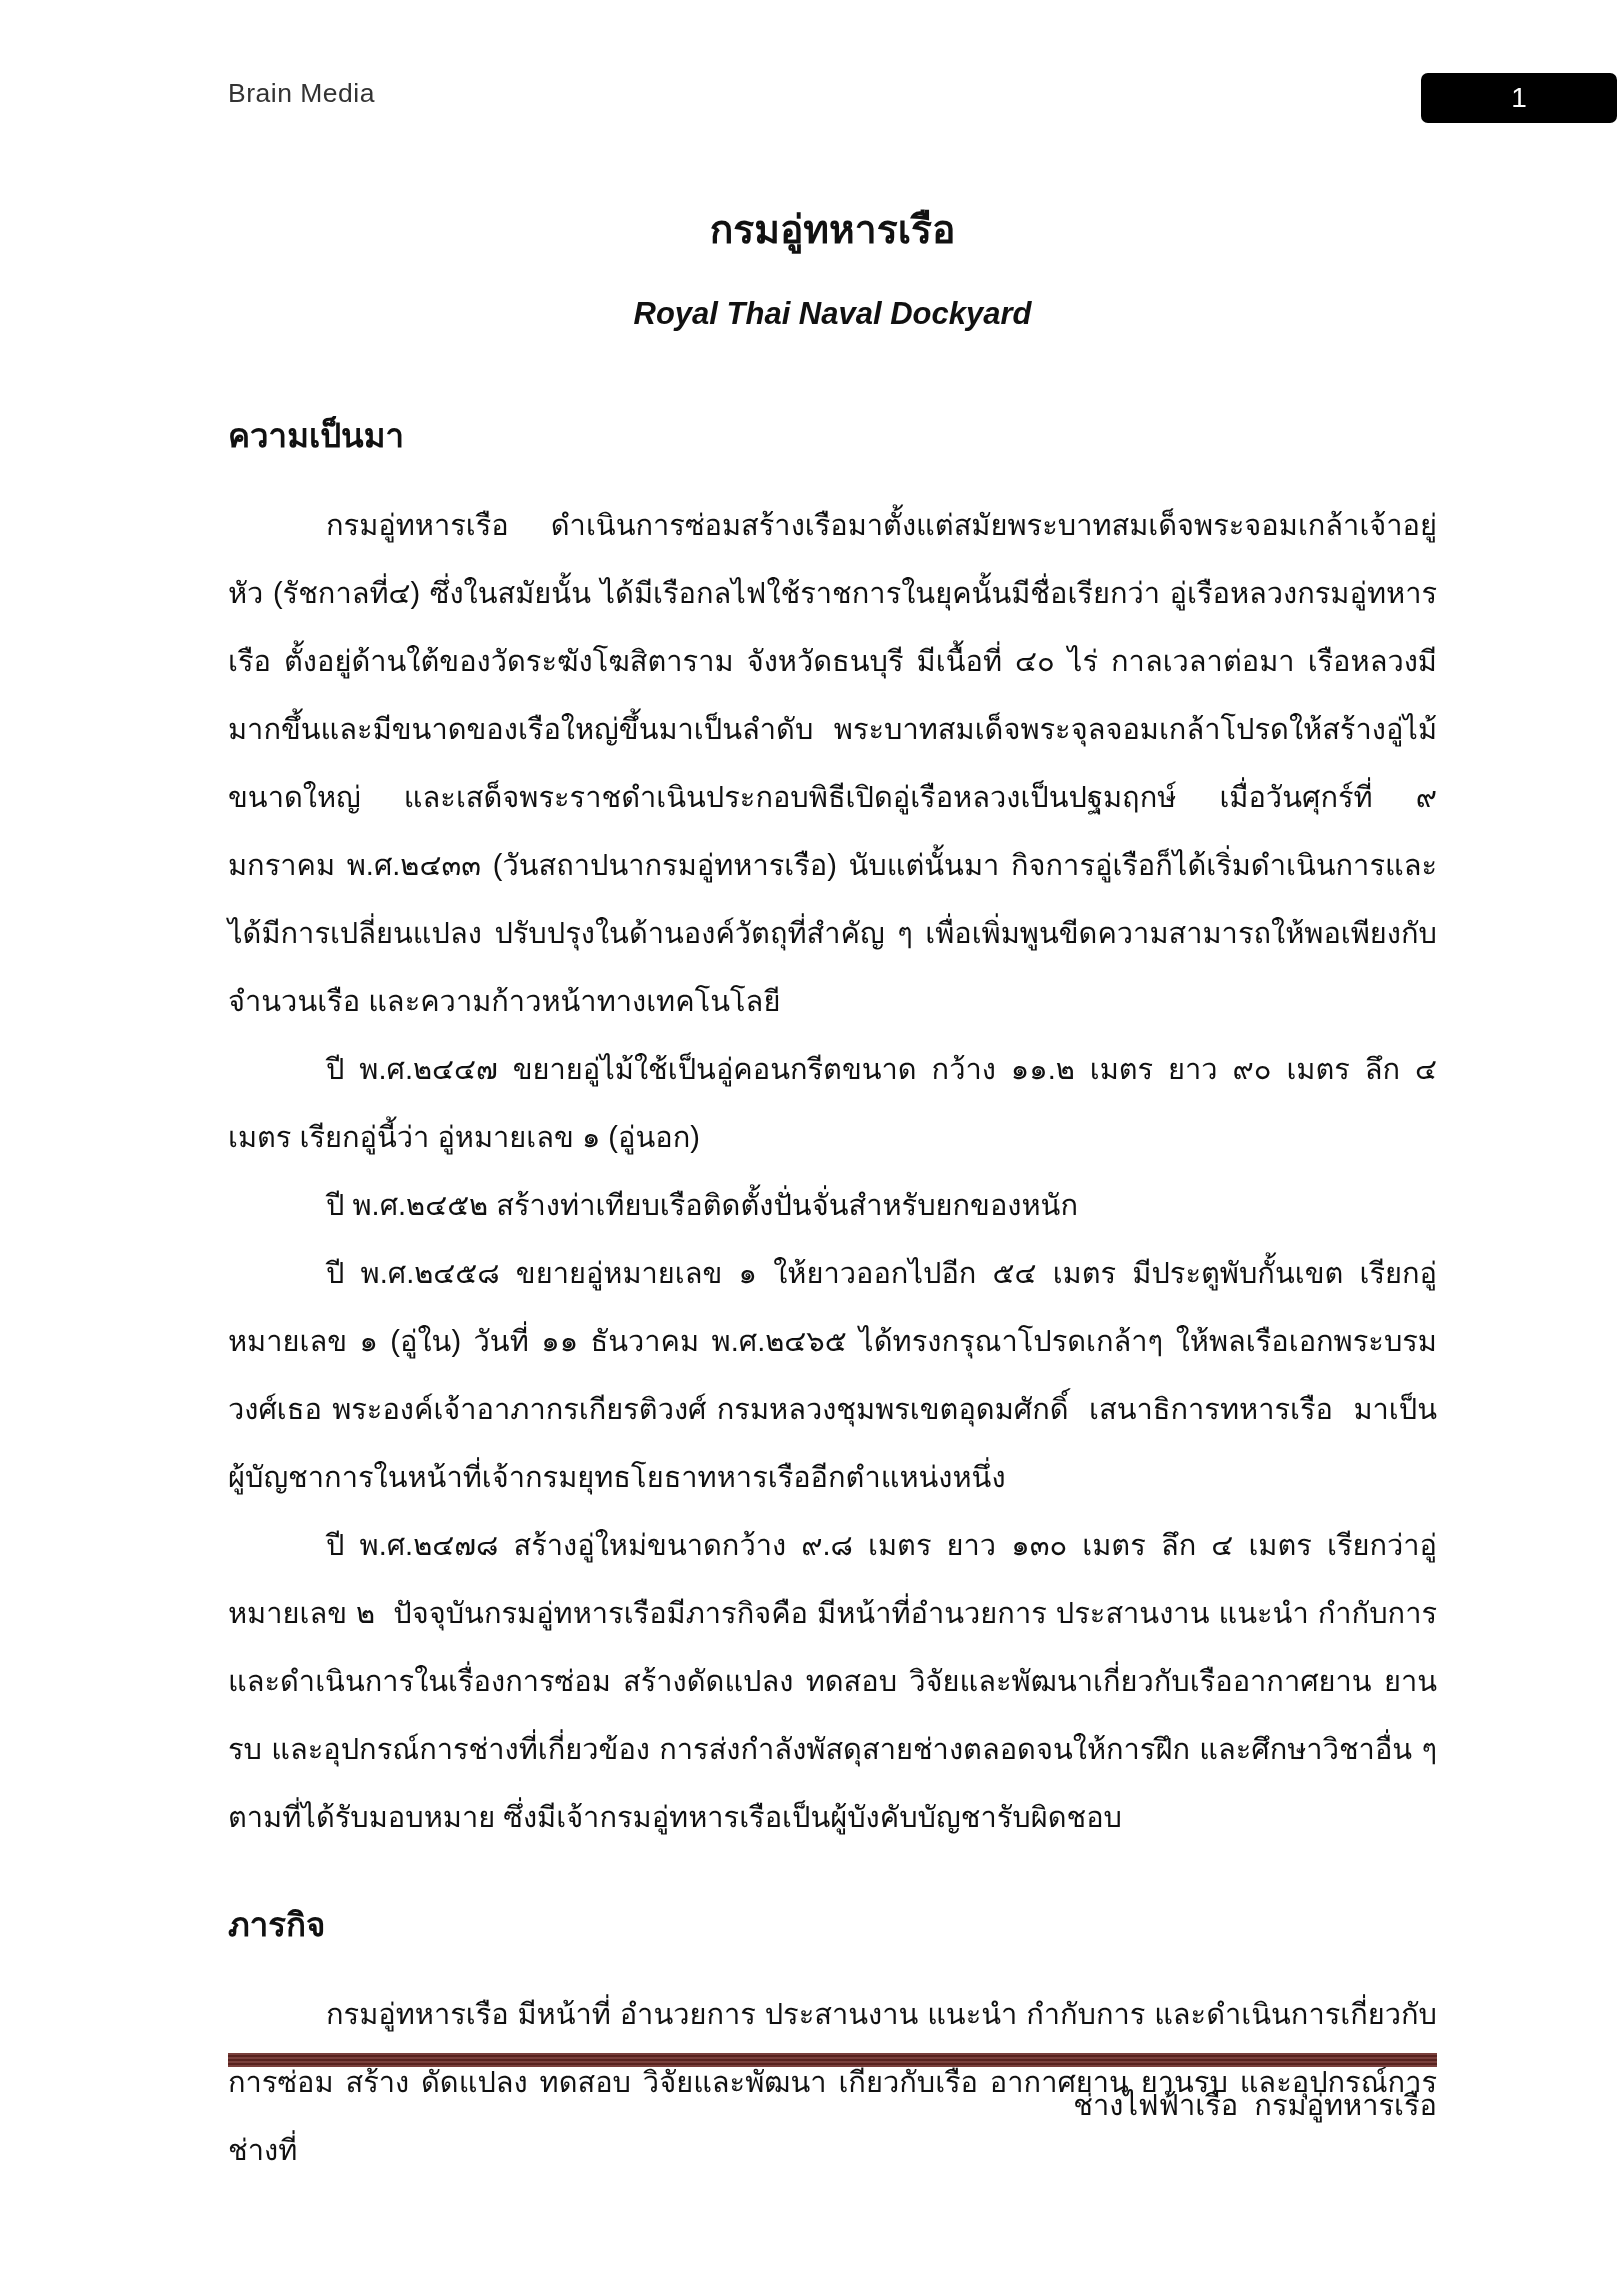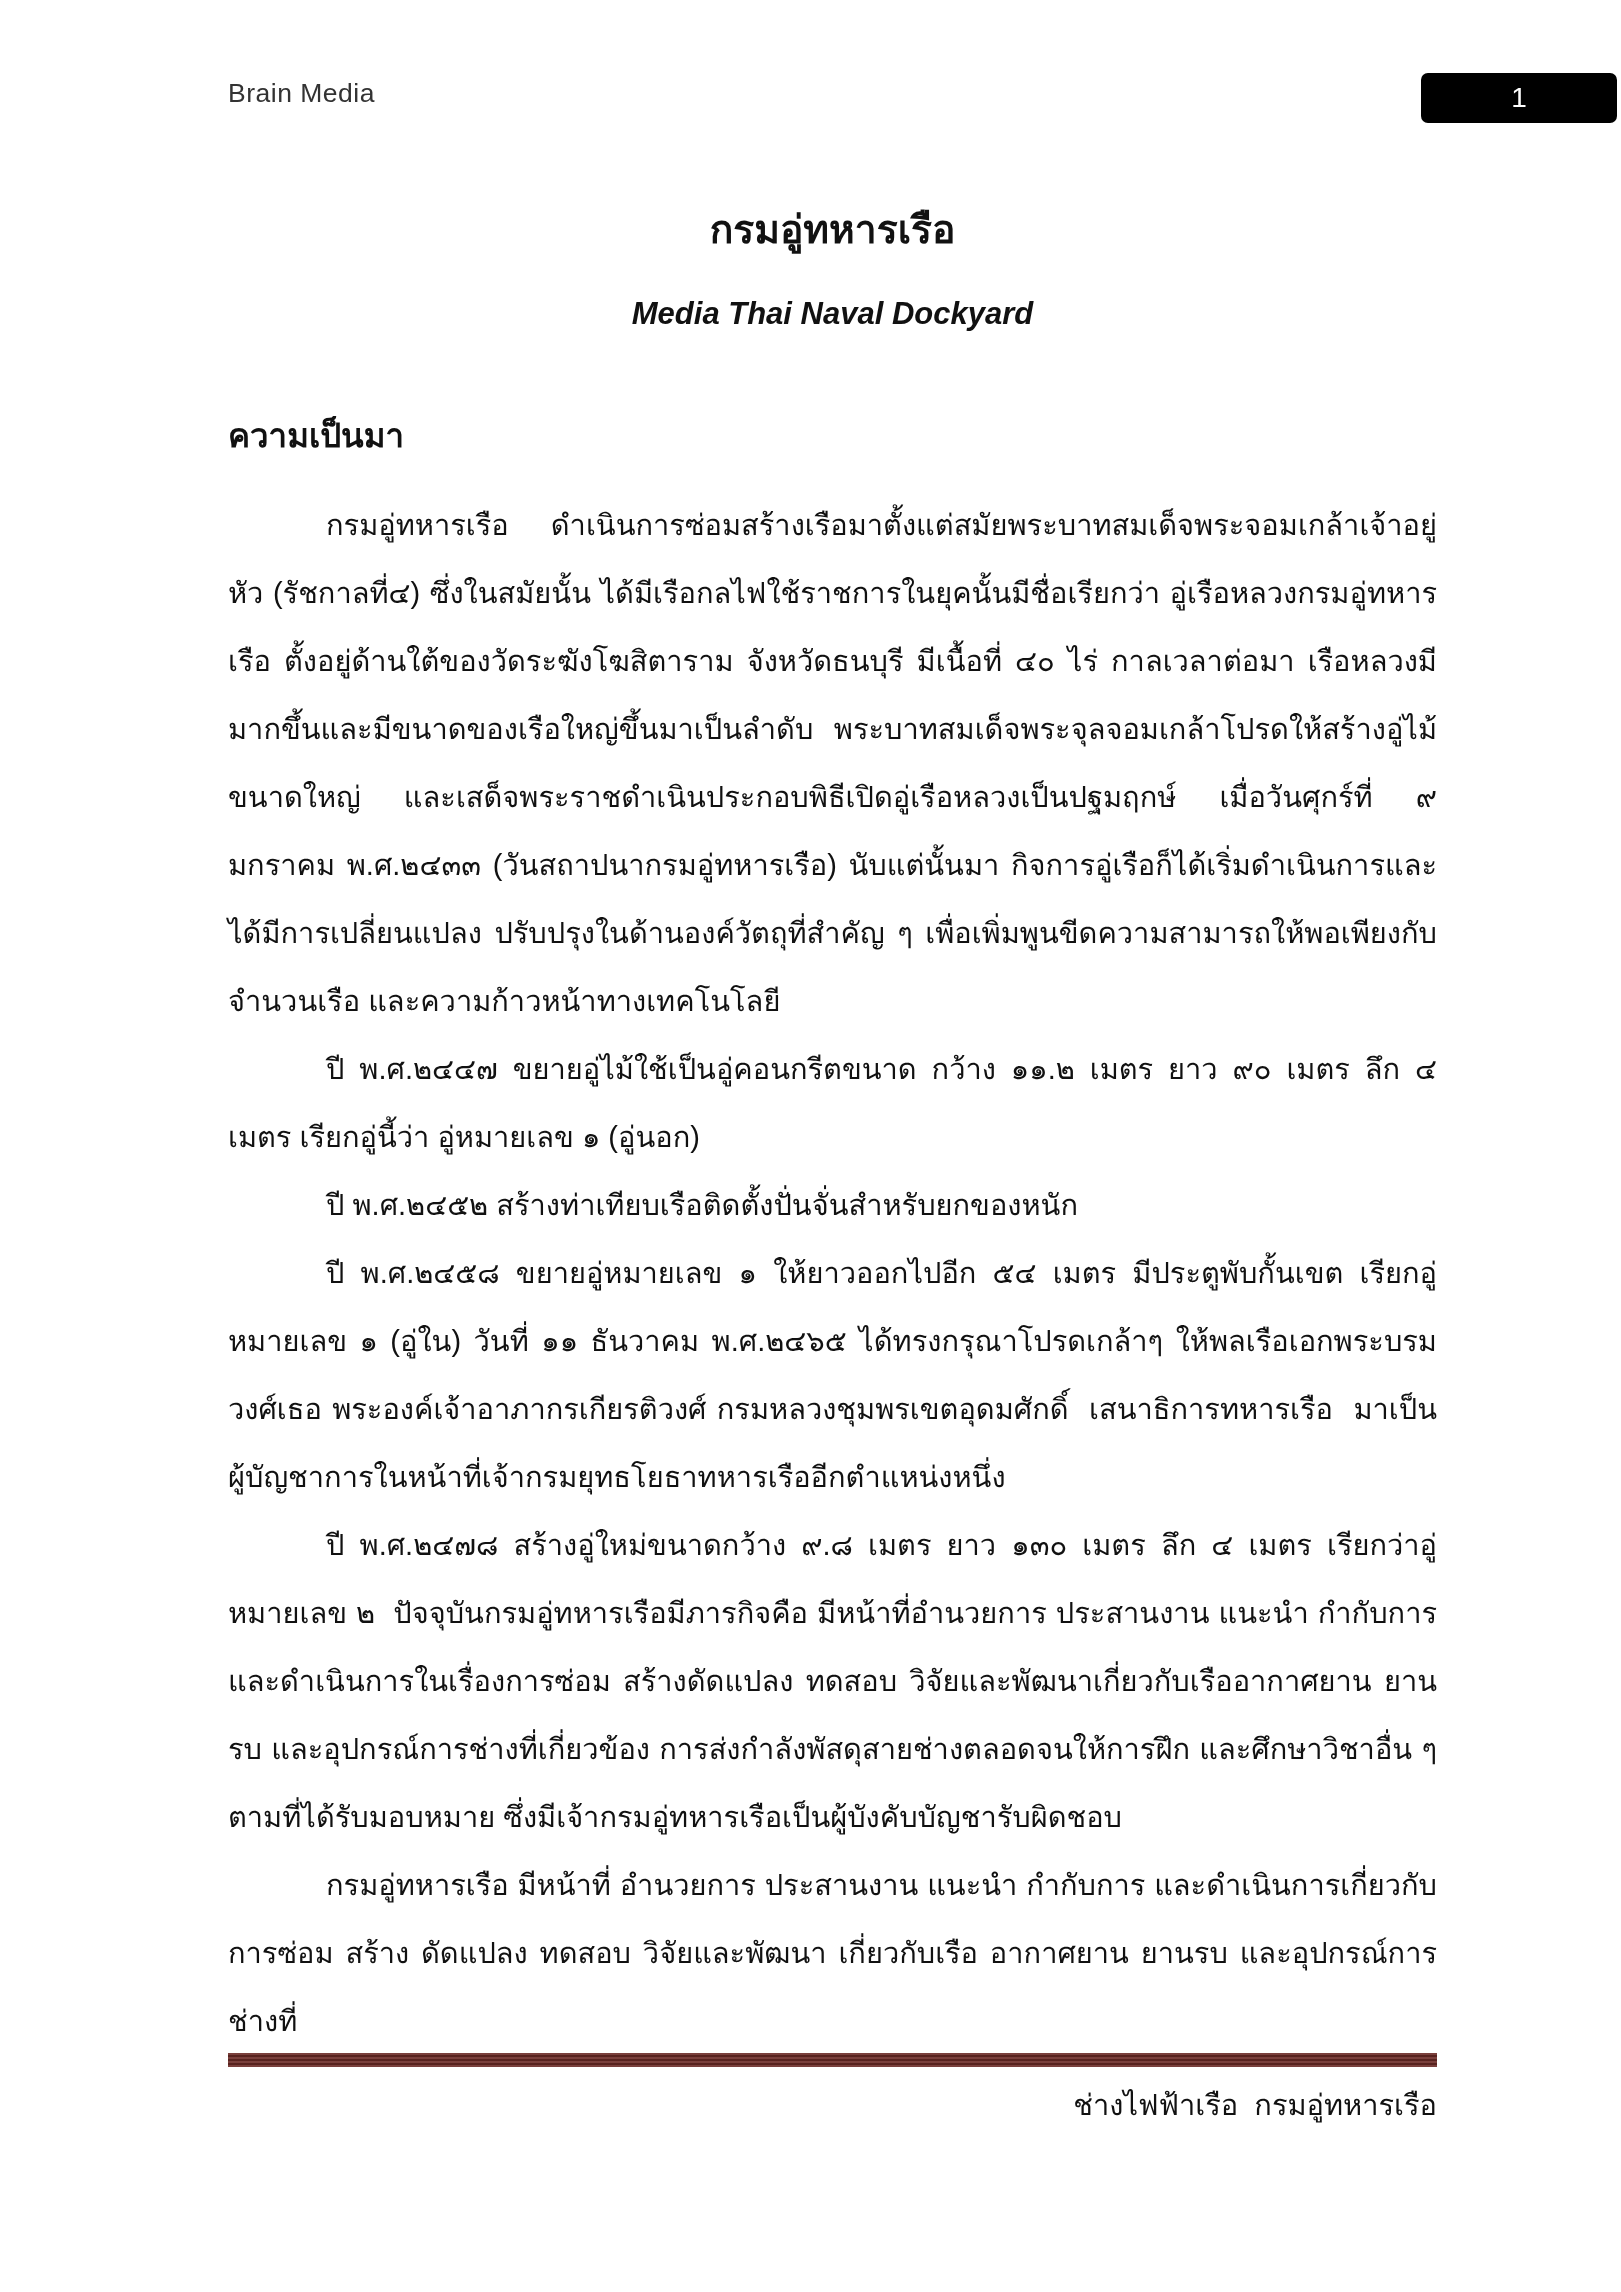--- a/index.html
+++ b/index.html
@@ -110,30 +110,31 @@
 <div class="page">
 
   <div class="brand">Brain Media</div>
 
   <div class="page-badge" style="background: rgb(0, 0, 0); color: rgb(255, 255, 255);">1</div>
 
   <div class="content">
 
     <div class="doc-title">กรมอู่ทหารเรือ</div>
 
-    <div class="doc-subtitle">Media Thai Naval Dockyard</div>
+    <div class="doc-subtitle">Royal Thai Naval Dockyard</div>
 
     <h2 class="section-heading">ความเป็นมา</h2>
 
     <p class="body-par">กรมอู่ทหารเรือ ดำเนินการซ่อมสร้างเรือมาตั้งแต่สมัยพระบาทสมเด็จพระจอมเกล้าเจ้าอยู่หัว (รัชกาลที่๔) ซึ่งในสมัยนั้น ได้มีเรือกลไฟใช้ราชการในยุคนั้นมีชื่อเรียกว่า อู่เรือหลวงกรมอู่ทหารเรือ ตั้งอยู่ด้านใต้ของวัดระฆังโฆสิตาราม จังหวัดธนบุรี มีเนื้อที่ ๔๐ ไร่ กาลเวลาต่อมา เรือหลวงมีมากขึ้นและมีขนาดของเรือใหญ่ขึ้นมาเป็นลำดับ พระบาทสมเด็จพระจุลจอมเกล้าโปรดให้สร้างอู่ไม้ขนาดใหญ่ และเสด็จพระราชดำเนินประกอบพิธีเปิดอู่เรือหลวงเป็นปฐมฤกษ์ เมื่อวันศุกร์ที่ ๙ มกราคม พ.ศ.๒๔๓๓ (วันสถาปนากรมอู่ทหารเรือ) นับแต่นั้นมา กิจการอู่เรือก็ได้เริ่มดำเนินการและได้มีการเปลี่ยนแปลง ปรับปรุงในด้านองค์วัตถุที่สำคัญ ๆ เพื่อเพิ่มพูนขีดความสามารถให้พอเพียงกับจำนวนเรือ และความก้าวหน้าทางเทคโนโลยี</p>
     <p class="body-par">ปี พ.ศ.๒๔๔๗ ขยายอู่ไม้ใช้เป็นอู่คอนกรีตขนาด กว้าง ๑๑.๒ เมตร ยาว ๙๐ เมตร ลึก ๔ เมตร เรียกอู่นี้ว่า อู่หมายเลข ๑ (อู่นอก)</p>
     <p class="body-par">ปี พ.ศ.๒๔๕๒ สร้างท่าเทียบเรือติดตั้งปั่นจั่นสำหรับยกของหนัก</p>
     <p class="body-par">ปี พ.ศ.๒๔๕๘ ขยายอู่หมายเลข ๑ ให้ยาวออกไปอีก ๕๔ เมตร มีประตูพับกั้นเขต เรียกอู่หมายเลข ๑ (อู่ใน) วันที่ ๑๑ ธันวาคม พ.ศ.๒๔๖๕ ได้ทรงกรุณาโปรดเกล้าๆ ให้พลเรือเอกพระบรมวงศ์เธอ พระองค์เจ้าอาภากรเกียรติวงศ์ กรมหลวงชุมพรเขตอุดมศักดิ์&nbsp; เสนาธิการทหารเรือ&nbsp; มาเป็นผู้บัญชาการในหน้าที่เจ้ากรมยุทธโยธาทหารเรืออีกตำแหน่งหนึ่ง</p>
     <p class="body-par">ปี พ.ศ.๒๔๗๘ สร้างอู่ใหม่ขนาดกว้าง ๙.๘ เมตร ยาว ๑๓๐ เมตร ลึก ๔ เมตร เรียกว่าอู่หมายเลข ๒&nbsp; ปัจจุบันกรมอู่ทหารเรือมีภารกิจคือ มีหน้าที่อำนวยการ ประสานงาน แนะนำ กำกับการ และดำเนินการในเรื่องการซ่อม สร้างดัดแปลง ทดสอบ วิจัยและพัฒนาเกี่ยวกับเรืออากาศยาน ยานรบ และอุปกรณ์การช่างที่เกี่ยวข้อง การส่งกำลังพัสดุสายช่างตลอดจนให้การฝึก และศึกษาวิชาอื่น ๆ ตามที่ได้รับมอบหมาย ซึ่งมีเจ้ากรมอู่ทหารเรือเป็นผู้บังคับบัญชารับผิดชอบ</p>
 
+    <h2 class="section-heading second">ภารกิจ</h2>
 
     <p class="body-par">กรมอู่ทหารเรือ มีหน้าที่ อำนวยการ ประสานงาน แนะนำ กำกับการ และดำเนินการเกี่ยวกับการซ่อม สร้าง ดัดแปลง ทดสอบ วิจัยและพัฒนา เกี่ยวกับเรือ อากาศยาน ยานรบ และอุปกรณ์การช่างที่</p>
 
   </div>
 
   <div class="footer-rule" style="background-color: rgb(107, 42, 38);"></div>
 
   <div class="footer-text">ช่างไฟฟ้าเรือ&nbsp; กรมอู่ทหารเรือ</div>
 
 </div>

